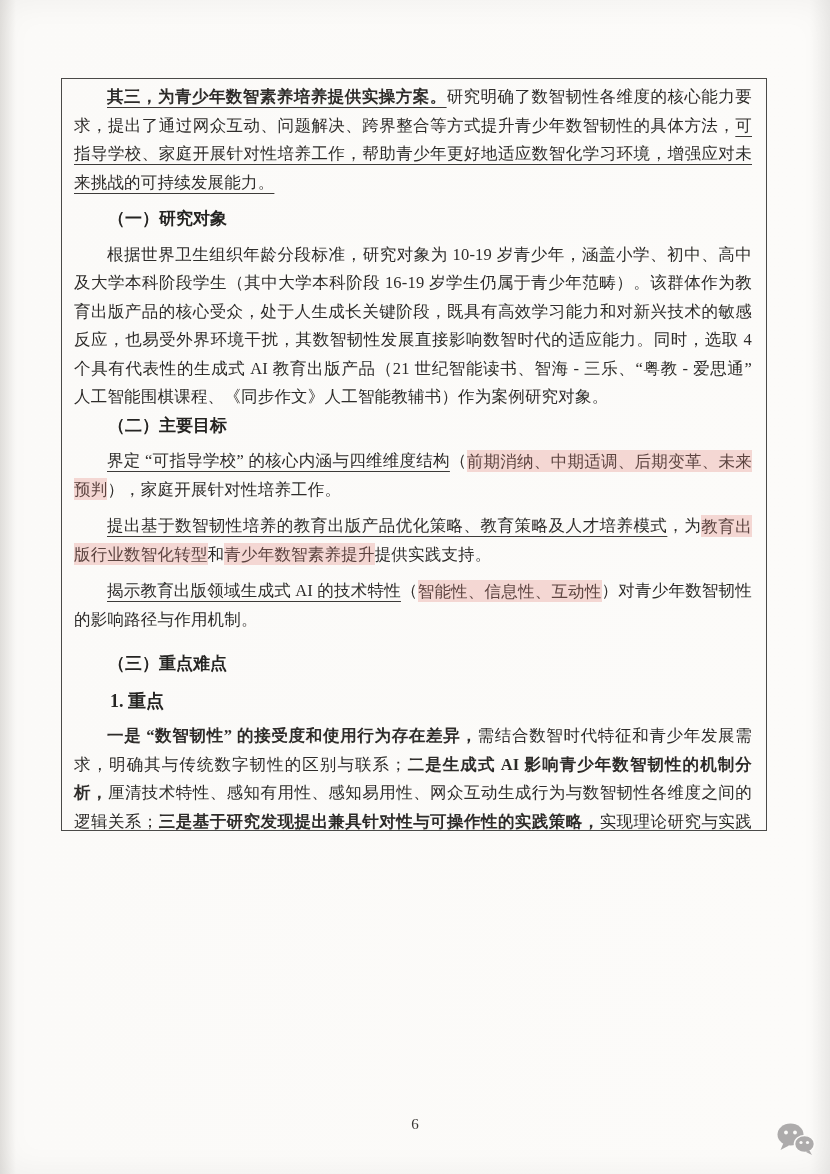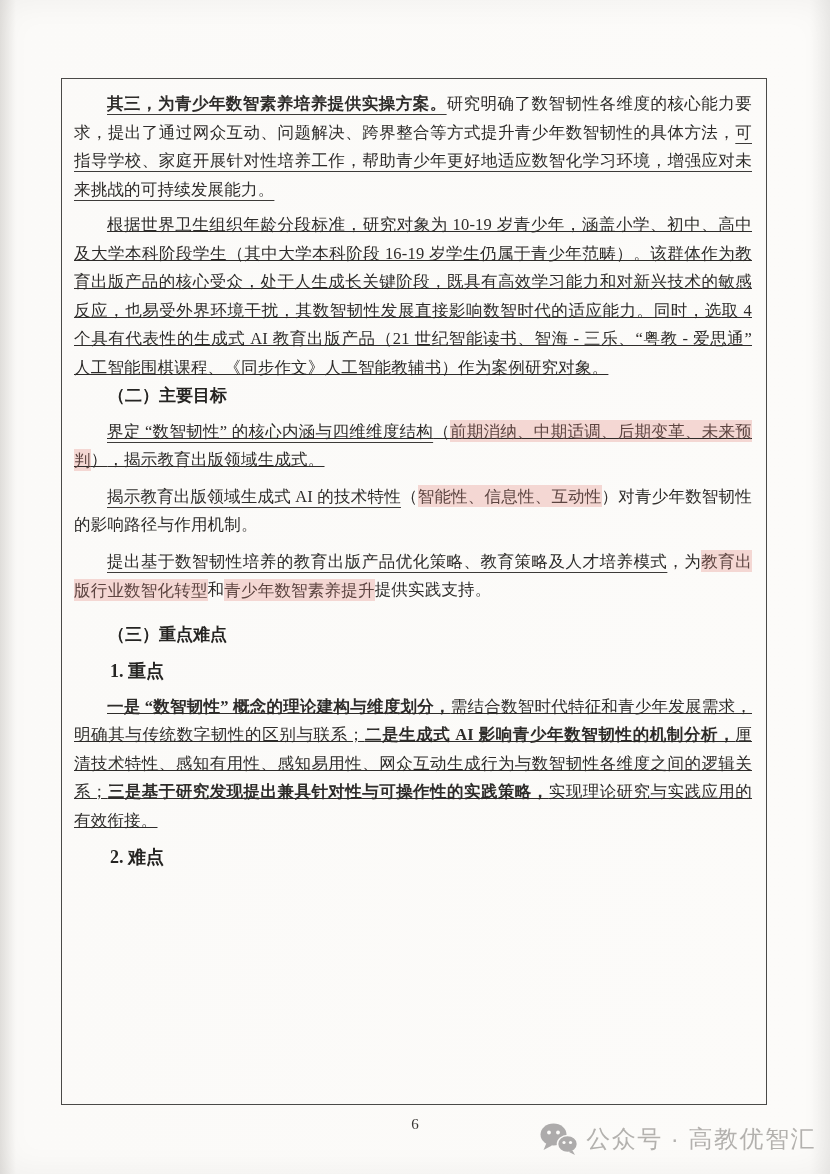--- a/index.html
+++ b/index.html
@@ -18,24 +18,24 @@
     width: 830px;
     height: 1174px;
     background: linear-gradient(90deg, #e5e3e0 0px, #fbfaf8 16px, #fcfbf9 810px, #efeeec 830px);
     box-shadow: inset 0 0 34px rgba(0,0,0,0.05);
   }
   .doc-frame {
     position: absolute;
     left: 61px;
     top: 78px;
     width: 706px;
-    height: 1027px;
+    height: 753px;
     box-sizing: border-box;
     border: 1.5px solid #4a4a48;
-    padding: 11px 14px 0 12px;
+    padding: 4px 14px 0 12px;
     overflow: hidden;
   }
   .para {
     margin: 0;
     font-size: 16.5px;
     line-height: 28.5px;
     color: #2e2c2a;
     text-align: justify;
     text-indent: 2em;
     letter-spacing: 0.2px;
@@ -54,21 +54,21 @@
     text-decoration: underline;
     text-underline-offset: 5px;
     text-decoration-thickness: 1.2px;
     text-decoration-color: #3d3b39;
   }
   .hl {
     background: #f4d7d3;
     color: #5c4440;
     padding: 1.5px 0;
   }
-  .mt-7 { margin-top: 7px; text-decoration: underline; }
+  .mt-7 { margin-top: 7px; }
   .mt-8 { margin-top: 8px; }
   .mt-9 { }
   .mt-10 { margin-top: 16px; }
   .mt-11 { margin-top: 11px; }
   .page-number {
     position: absolute;
     left: 0;
     right: 0;
     top: 1116px;
     text-align: center;
@@ -92,36 +92,37 @@
 </head>
 <body>
 
 <div class="page">
 
   <div class="doc-frame">
 
     <p class="para"><span class="b u">其三，为青少年数智素养培养提供实操方案。</span><span>研究明确了数智韧性各维度的核心能力要求，提出了通过网众互动、问题解决、跨界整合等方式提升青少年数智韧性的具体方法，</span><span class="u">可指导学校、家庭开展针对性培养工作，帮助青少年更好地适应数智化学习环境，增强应对未来挑战的可持续发展能力。</span></p>
 
 
+    <h3 class="h mt-8">（一）研究对象</h3>
 
     <p class="para mt-7">根据世界卫生组织年龄分段标准，研究对象为 10-19 岁青少年，涵盖小学、初中、高中及大学本科阶段学生（其中大学本科阶段 16-19 岁学生仍属于青少年范畴）。该群体作为教育出版产品的核心受众，处于人生成长关键阶段，既具有高效学习能力和对新兴技术的敏感反应，也易受外界环境干扰，其数智韧性发展直接影响数智时代的适应能力。同时，选取 4 个具有代表性的生成式 AI 教育出版产品（21 世纪智能读书、智海 - 三乐、“粤教 - 爱思通” 人工智能围棋课程、《同步作文》人工智能教辅书）作为案例研究对象。</p>
 
     <h3 class="h mt-9">（二）主要目标</h3>
 
-    <p class="para mt-7"><span class="u">界定 “数智韧性” 的核心内涵与四维维度结构</span><span>（</span><span class="hl">前期消纳、中期适调、后期变革、未来预判</span><span>）</span><span>，揭示教育出版领域生成式。</span></p>
+    <p class="para mt-7"><span class="u">界定 “可指导学校” 的核心内涵与四维维度结构</span><span>（</span><span class="hl">前期消纳、中期适调、后期变革、未来预判</span><span>）</span><span>，家庭开展针对性培养工作。</span></p>
+
+    <p class="para mt-8"><span class="u">提出基于数智韧性培养的教育出版产品优化策略、教育策略及人才培养模式</span><span>，为</span><span class="hl">教育出版行业数智化转型</span><span>和</span><span class="hl">青少年数智素养提升</span><span>提供实践支持。</span></p>
 
     <p class="para mt-8"><span class="u">揭示教育出版领域生成式 AI 的技术特性</span><span>（</span><span class="hl">智能性、信息性、互动性</span><span>）</span><span>对青少年数智韧性的影响路径与作用机制。</span></p>
-
-    <p class="para mt-8"><span class="u">提出基于数智韧性培养的教育出版产品优化策略、教育策略及人才培养模式</span><span>，为</span><span class="hl">教育出版行业数智化转型</span><span>和</span><span class="hl">青少年数智素养提升</span><span>提供实践支持。</span></p>
 
     <h3 class="h mt-10">（三）重点难点</h3>
 
     <h4 class="h h-minor mt-8">1. 重点</h4>
 
-    <p class="para mt-7"><span class="b">一是 “数智韧性” 概念的理论建构与维度划分，</span><span>需结合数智时代特征和青少年发展需求，明确其与传统数字韧性的区别与联系；</span><span class="b">二是生成式 AI 影响青少年数智韧性的机制分析，</span><span>厘清技术特性、感知有用性、感知易用性、网众互动生成行为与数智韧性各维度之间的逻辑关系；</span><span class="b">三是基于研究发现提出兼具针对性与可操作性的实践策略，</span><span>实现理论研究与实践应用的有效衔接。</span></p>
+    <p class="para mt-7"><span class="b">一是 “数智韧性” 的接受度和使用行为存在差异，</span><span>需结合数智时代特征和青少年发展需求，明确其与传统数字韧性的区别与联系；</span><span class="b">二是生成式 AI 影响青少年数智韧性的机制分析，</span><span>厘清技术特性、感知有用性、感知易用性、网众互动生成行为与数智韧性各维度之间的逻辑关系；</span><span class="b">三是基于研究发现提出兼具针对性与可操作性的实践策略，</span><span>实现理论研究与实践应用的有效衔接。</span></p>
 
     <h4 class="h h-minor mt-8">2. 难点</h4>
 
 
   </div>
 
   <div class="page-number">6</div>
 
   <div class="watermark">
     <span class="wm-icon">
@@ -129,16 +130,15 @@
         <ellipse cx="14.5" cy="12.5" rx="13" ry="11" fill="#adabab"></ellipse>
         <path d="M7.5 21 L4.5 28 L13 23.5 Z" fill="#adabab"></path>
         <circle cx="10" cy="10.5" r="1.9" fill="#fcfbf9"></circle>
         <circle cx="19" cy="10.5" r="1.9" fill="#fcfbf9"></circle>
         <ellipse cx="28.5" cy="22" rx="10" ry="8.5" fill="#adabab" stroke="#fcfbf9" stroke-width="1.6"></ellipse>
         <path d="M33.5 28.5 L36 33 L29.5 29.8 Z" fill="#adabab"></path>
         <circle cx="25" cy="20.5" r="1.6" fill="#fcfbf9"></circle>
         <circle cx="31.5" cy="20.5" r="1.6" fill="#fcfbf9"></circle>
       </svg>
     </span>
-    <span class="wm-text">公众号 · 高教优智汇</span>
   </div>
 
 </div>
 
 </body></html>

